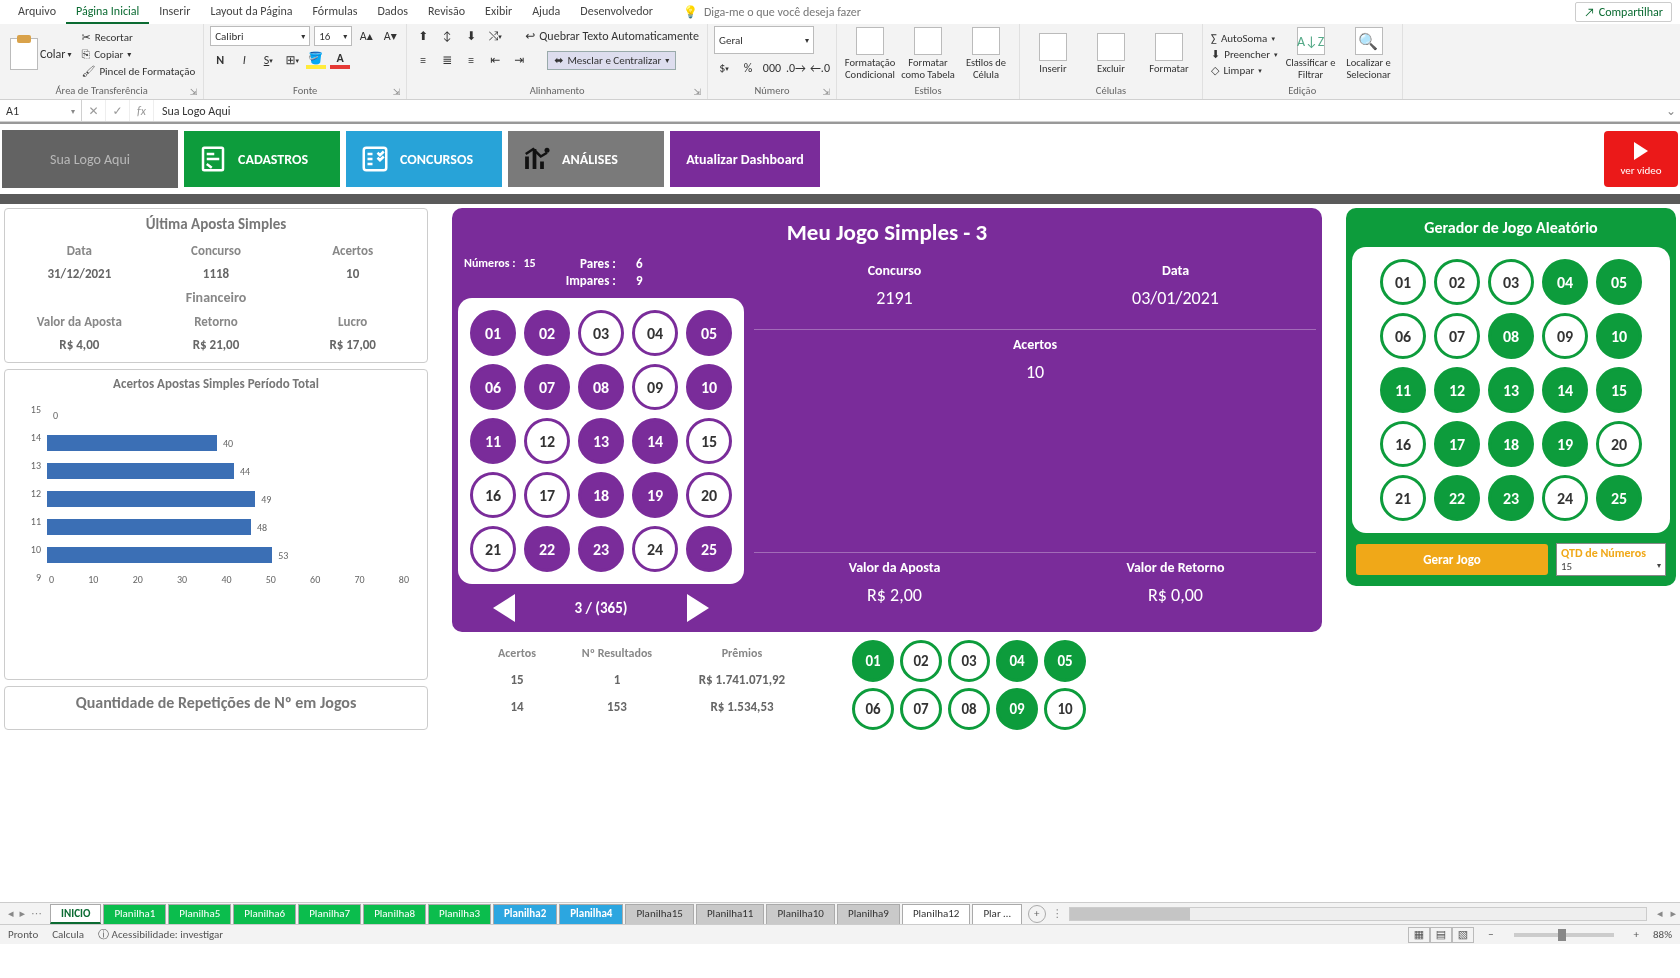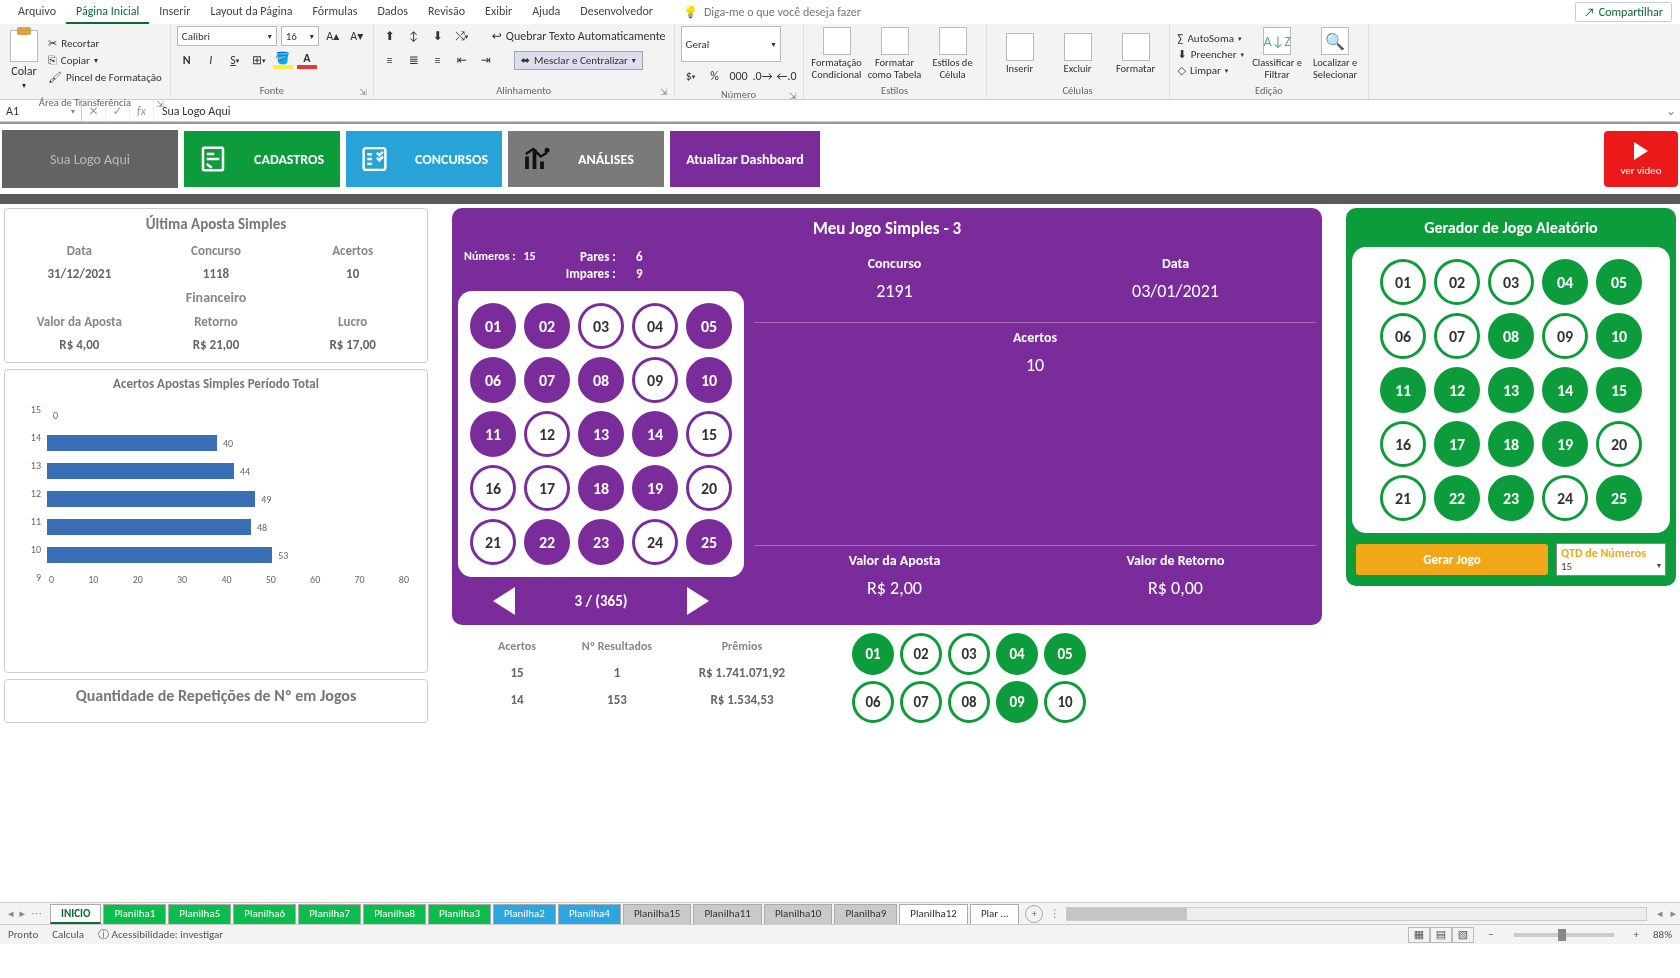--- a/index.html
+++ b/index.html
@@ -13,55 +13,55 @@
 .tell-me { display: flex; align-items: center; gap: 6px; color: #777; }
 .share-btn { display: flex; align-items: center; gap: 4px; color: #0b6b32; border: 1px solid #ccc; padding: 2px 8px; border-radius: 2px; }
 
 
 .ribbon { display: flex; height: 76px; border-bottom: 1px solid #d0d0d0; background: #f3f3f3; }
 .ribbon-group { display: flex; flex-direction: column; border-right: 1px solid #e0e0e0; padding: 2px 6px 0 6px; }
 .ribbon-group-content { flex: 1; display: flex; align-items: center; gap: 4px; }
 .ribbon-group-label { text-align: center; font-size: 10.5px; color: #666; padding: 2px 0; position: relative; }
 .ribbon-group-label .launcher { position: absolute; right: 0; bottom: 2px; font-size: 9px; color: #888; }
 
-.paste-btn { display: flex; flex-direction: column; align-items: center; gap: 2px; padding: 4px; justify-content: center; }
+.paste-btn { display: flex; flex-direction: row; align-items: center; gap: 2px; padding: 4px; justify-content: center; }
 .paste-icon { width: 28px; height: 32px; background: linear-gradient(#fff,#fff); border: 1px solid #bbb; position: relative; }
 .paste-icon::before { content:''; position:absolute; top:-4px; left:50%; transform:translateX(-50%); width:14px; height:8px; background:#d9a24a; border-radius:2px; }
 .clip-col { display: flex; flex-direction: column; gap: 2px; font-size: 11px; }
 .clip-item { display: flex; align-items: center; gap: 4px; padding: 1px 2px; }
 
 .font-row { display: flex; align-items: center; gap: 4px; }
 .font-select { width: 100px; height: 20px; border: 1px solid #bbb; padding: 0 4px; background: #fff; font-size: 11px; display: flex; align-items: center; justify-content: space-between; }
 .size-select { width: 38px; height: 20px; border: 1px solid #bbb; padding: 0 4px; background: #fff; font-size: 11px; display: flex; align-items: center; justify-content: space-between; }
 .btn-sq { width: 20px; height: 20px; display: flex; align-items: center; justify-content: center; border: 1px solid transparent; font-size: 12px; }
 .color-bar { width: 20px; height: 4px; }
 
 .merge-btn { display: flex; align-items: center; gap: 4px; padding: 2px 6px; border: 1px solid #9aa; background: #dde; font-size: 11px; }
-.num-select { width: 100px; height: 36px; border: 1px solid #bbb; padding: 0 4px; background: #fff; font-size: 11px; display: flex; align-items: center; justify-content: space-between; }
+.num-select { width: 100px; height: 28px; border: 1px solid #bbb; padding: 0 4px; background: #fff; font-size: 11px; display: flex; align-items: center; justify-content: space-between; }
 
 .big-btn { display: flex; flex-direction: column; align-items: center; gap: 2px; width: 54px; font-size: 10.5px; text-align: center; line-height: 1.1; }
 .big-icon { width: 28px; height: 28px; border: 1px solid #bbb; background: #fff; }
 
 .edit-col { display: flex; flex-direction: column; gap: 1px; font-size: 11px; }
 .edit-item { display: flex; align-items: center; gap: 4px; padding: 1px 2px; }
 
 
 .formula-bar { display: flex; align-items: center; height: 22px; border-bottom: 1px solid #d0d0d0; background: #fff; }
 .name-box { width: 82px; border-right: 1px solid #d0d0d0; padding: 0 6px; display: flex; align-items: center; justify-content: space-between; height: 100%; }
 .fb-btns { display: flex; align-items: center; gap: 0; height: 100%; }
 .fb-btn { width: 24px; height: 100%; display: flex; align-items: center; justify-content: center; color: #999; border-right: 1px solid #eee; }
 .fb-input { flex: 1; padding: 0 8px; height: 100%; display: flex; align-items: center; }
 .fb-expand { width: 18px; color: #888; text-align: center; }
 
 
 .worksheet { background: #fff; height: 780px; position: relative; overflow: hidden; border-top: 2px solid #999; }
 
 .dash-nav { display: flex; gap: 6px; padding: 6px 2px 6px 2px; align-items: center; }
 .logo-box { width: 176px; height: 58px; background: #636363; color: #b8b8b8; display: flex; align-items: center; justify-content: center; font-size: 14px; }
-.nav-btn { height: 56px; width: 156px; display: flex; align-items: center; gap: 26px; padding: 0 14px; color: #fff; font-weight: bold; font-size: 14px; }
+.nav-btn { height: 56px; width: 156px; display: flex; align-items: center; gap: 10px; padding: 0 14px; color: #fff; font-weight: bold; font-size: 14px; }
 .nav-btn.green { background: #0d9c3c; }
 .nav-btn.blue  { background: #28a3d8; }
 .nav-btn.gray  { background: #7a7a7a; }
 .nav-btn.purple{ background: #7a2c9a; }
 .nav-icon { width: 30px; height: 30px; }
 .video-btn { width: 74px; height: 56px; background: #eb1919; color: #fff; display: flex; flex-direction: column; align-items: center; justify-content: center; font-size: 11px; border-radius: 4px; gap:4px;}
 .play-tri { width: 0; height: 0; border-left: 14px solid #fff; border-top: 9px solid transparent; border-bottom: 9px solid transparent; }
 .dash-sep { height: 10px; background: #5a5a5a; }
 
 .dash-body { display: flex; gap: 24px; padding: 4px 4px 0 4px; }
@@ -78,21 +78,21 @@
 .chart-panel { flex:1; }
 .chart-area { position: relative; height: 230px; padding: 4px 10px 18px 36px; }
 .bar-row { display: flex; align-items: center; height: 28px; gap: 6px; }
 .bar-label { position: absolute; left: 12px; width: 18px; text-align: right; font-size: 10px; color: #666; }
 .bar { height: 16px; background: #3b6fb5; }
 .bar-val { font-size: 10px; color: #666; }
 .x-axis { display: flex; justify-content: space-between; font-size: 10px; color: #666; padding: 0 2px; margin-top:4px;}
 
 .center-col { flex: 1; }
 .purple-panel { background: #7a2c9a; border-radius: 10px; padding: 6px; color: #fff; }
-.pp-title { text-align: center; font-weight: bold; font-size: 17px; padding: 4px 0 10px; }
+.pp-title { text-align: center; font-weight: bold; font-size: 23px; padding: 4px 0 10px; }
 .pp-body { display: flex; gap: 10px; }
 .num-board { background: #fff; border-radius: 14px; padding: 12px; display: grid; grid-template-columns: repeat(5, 46px); grid-auto-rows: 46px; gap: 8px; }
 .ball { width: 46px; height: 46px; border-radius: 50%; display: flex; align-items: center; justify-content: center; font-weight: bold; font-size: 16px; border: 3px solid #7a2c9a; background: #fff; color: #333; }
 .ball.on { background: #7a2c9a; color: #fff; }
 .ball.g { border-color: #0d9c3c; }
 .ball.g.on { background: #0d9c3c; color:#fff; }
 
 .pp-stats { flex: 1; display: flex; flex-direction: column; }
 .stat-row { display: flex; }
 .stat-cell { flex: 1; text-align: center; padding: 6px 0; }
@@ -125,21 +125,21 @@
 .res-table .v { color: #666; font-weight: bold; padding: 6px 0; font-size:13px;}
 .res-balls { display: grid; grid-template-columns: repeat(5, 42px); grid-auto-rows: 42px; gap: 6px; }
 .rball { width:42px; height:42px; border-radius:50%; border:3px solid #0d9c3c; display:flex; align-items:center; justify-content:center; font-weight:bold; font-size:15px; color:#333; background:#fff;}
 .rball.on { background:#0d9c3c; color:#fff; }
 
 
 .sheet-bar { display: flex; align-items: center; height: 22px; border-top: 1px solid #ccc; background: #f3f3f3; font-size: 11px; }
 .sheet-nav { display: flex; gap: 6px; padding: 0 8px; color: #888; }
 .sheet-tab { padding: 2px 10px; border: 1px solid #aaa; border-bottom: none; background: #fff; }
 .sheet-tab.green { background: #0bbd4d; color: #fff; }
-.sheet-tab.blue { background: #2ca6e0; color: #fff; }
+.sheet-tab.blue { background: #2ca6e0; color: #fff; font-weight: bold; }
 .sheet-tab.gray { background: #c9c9c9; }
 .sheet-tab.active { background: #fff; color: #0b6b32; font-weight: bold; border-bottom: 2px solid #0b6b32; }
 .sheet-add { width: 18px; height: 18px; border: 1px solid #aaa; border-radius: 50%; display: flex; align-items: center; justify-content: center; margin: 0 6px; color: #666; }
 .hscroll { flex: 1; height: 14px; margin: 0 6px; background: #eee; border: 1px solid #ccc; position: relative; }
 .hscroll-thumb { position: absolute; left: 0; width: 120px; top: 0; bottom: 0; background: #c5c5c5; }
 
 
 .status-bar { display: flex; align-items: center; height: 20px; background: #f3f3f3; border-top: 1px solid #ccc; font-size: 11px; padding: 0 8px; gap: 14px; color: #555; }
 .status-spacer { flex: 1; }
 .view-btns { display: flex; gap: 0; }

